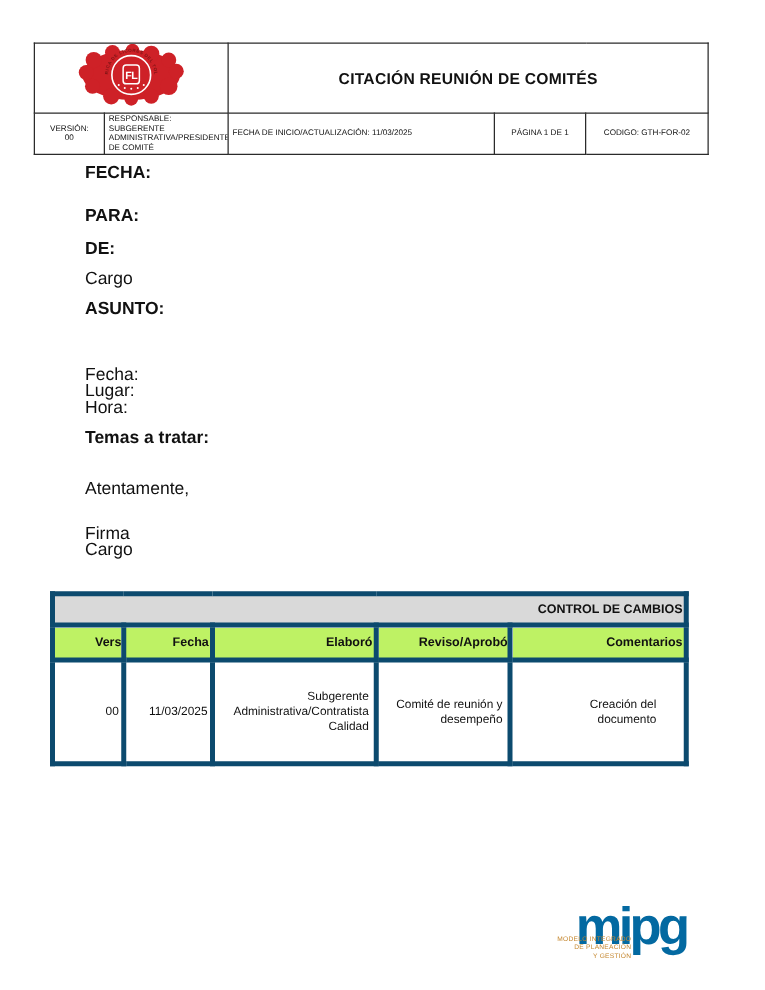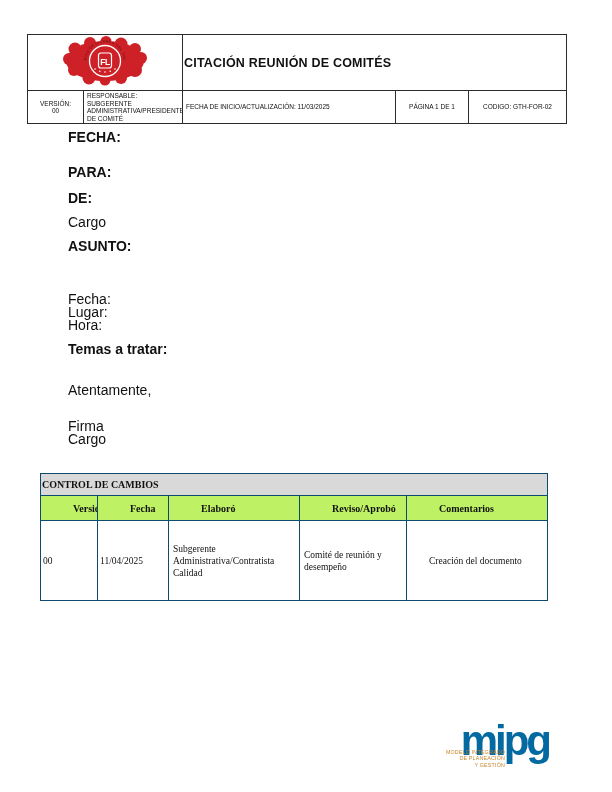--- a/index.html
+++ b/index.html
@@ -7,34 +7,34 @@
     position:relative; width:612px; height:792px; margin:0 auto;
     background:#ffffff; overflow:hidden;
     font-family:"Liberation Sans", sans-serif; color:#111111;
   }
   table { border-collapse:collapse; table-layout:fixed; }
 
   
   .header-table { position:absolute; left:27px; top:34px; width:539px; }
   .header-table td { border:1px solid #2b2b2b; overflow:hidden; }
   .logo-cell  { height:55px; text-align:center; vertical-align:middle; padding:0; }
-  .title-cell { text-align:left; vertical-align:middle; font-weight:bold;
+  .title-cell { text-align:center; vertical-align:middle; font-weight:bold;
                 font-size:12.5px; letter-spacing:.2px; }
   .meta-cell  { height:24px; font-size:6.5px; line-height:7.6px;
                 padding:1px 3px; vertical-align:middle; }
   .center { text-align:center; }
 
   
   .bline { position:absolute; left:68px; font-size:14px; line-height:12px; white-space:pre; }
   .bold  { font-weight:bold; }
 
   
   .control-table { position:absolute; left:40px; top:473px; width:507px; }
-  .control-table td { border:1px solid #0c4a6e; text-align:left;
-                      vertical-align:middle; overflow:hidden;font-family:Liberation Serif, serif; }
+  .control-table td { border:4px solid #0c4a6e; text-align:right;
+                      vertical-align:middle; overflow:hidden; }
   .ct-title td { height:19px; background:#d9d9d9; font-weight:bold; font-size:10px; }
   .ct-head  td { height:22px; background:#bef264; font-weight:bold; font-size:10px;padding-left:32px; }
   .ct-data  td { height:75px; font-size:9.5px; line-height:12px; padding:2px 2px; }
   .ct-data td.pad-wide { padding:2px 22px; }
   .ct-data td.pad-mid  { padding:2px 4px; }
 
   
   .mipg { position:absolute; left:437px; top:712px; width:112px; height:66px; }
   .mipg-wordmark {
     position:absolute; right:0; top:8px; font-size:42px; font-weight:bold;
@@ -136,21 +136,21 @@
     </tr>
     <tr class="ct-head">
       <td>Versión</td>
       <td>Fecha</td>
       <td>Elaboró</td>
       <td>Reviso/Aprobó</td>
       <td>Comentarios</td>
     </tr>
     <tr class="ct-data">
       <td>00</td>
-      <td>11/04/2025</td>
+      <td>11/03/2025</td>
       <td class="pad-mid">Subgerente Administrativa/Contratista Calidad</td>
       <td class="pad-mid">Comité de reunión y desempeño</td>
       <td class="pad-wide">Creación del documento</td>
     </tr>
   </tbody>
     </table>
 
   <div class="mipg">
     <div class="mipg-wordmark">mipg</div>
     <div class="mipg-caption">

